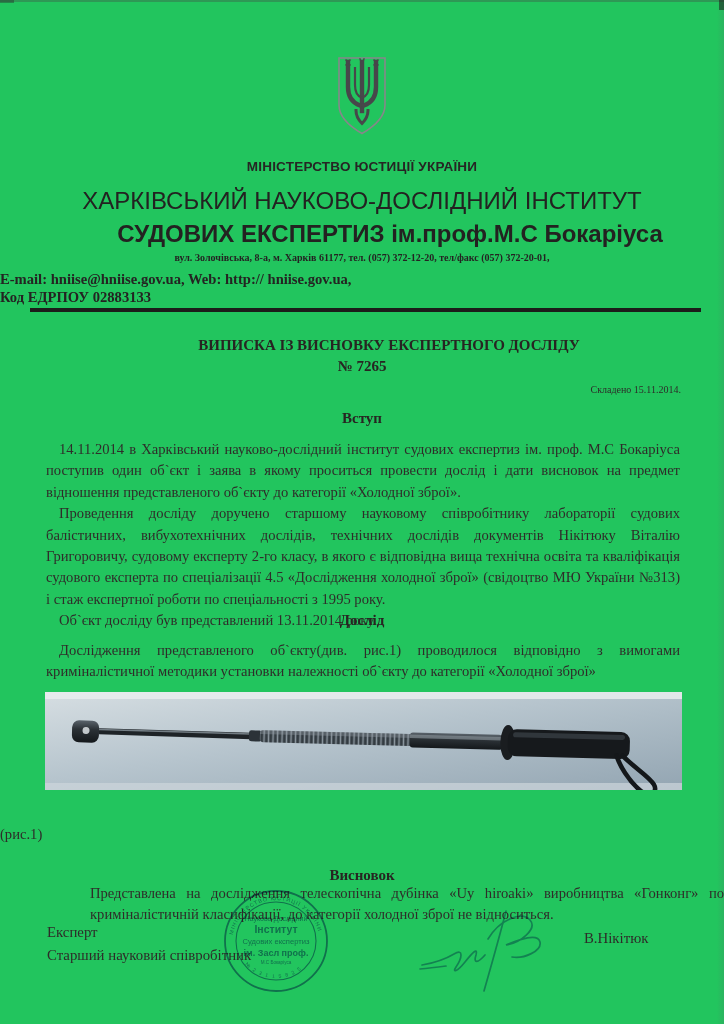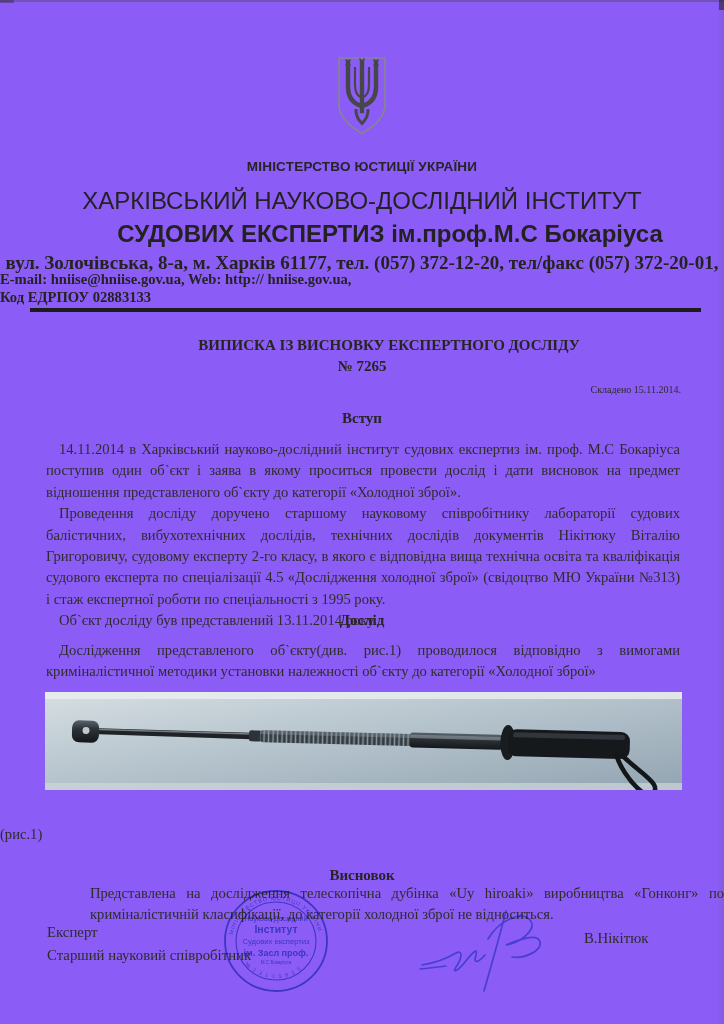--- a/index.html
+++ b/index.html
@@ -1,37 +1,37 @@
 <!DOCTYPE html>
 <html lang="uk"><head>
 <meta charset="utf-8">
 <style>
   html,body{margin:0;padding:0;}
   body{width:724px;height:1024px;position:relative;background:#e9e9e7;
        font-family:"Liberation Serif", serif;}
-  .page{position:absolute;inset:0;background:#8b5cf6;overflow:hidden;color:#2e2c29;}
+  .page{position:absolute;inset:0;background:#22c55e;overflow:hidden;color:#2e2c29;}
 
   
   .edge-top{position:absolute;top:0;left:0;width:100%;height:2px;background:rgba(70,70,68,.35);}
   .edge-right{position:absolute;top:0;right:0;width:7px;height:100%;
               background:linear-gradient(to left, rgba(90,95,100,.18), rgba(0,0,0,0));}
   .corner-mark{position:absolute;top:0;right:0;width:5px;height:10px;background:rgba(30,30,30,.55);}
   .corner-mark-left{position:absolute;top:0;left:0;width:14px;height:3px;background:rgba(40,40,40,.4);}
 
   
   .emblem{position:absolute;top:53px;left:50%;transform:translateX(-50%);}
   .ministry{position:absolute;top:159px;left:0;width:100%;text-align:center;
             font-family:"Liberation Sans", sans-serif;font-weight:bold;font-size:13.5px;
             letter-spacing:.2px;color:#262524;}
   .inst1{position:absolute;top:187px;left:0;width:100%;text-align:center;
          font-family:"Liberation Sans", sans-serif;font-weight:normal;font-size:24px;color:#232221;}
   .inst2{position:absolute;top:220px;left:0;width:100%;text-align:center;
          font-family:"Liberation Sans", sans-serif;font-weight:bold;font-size:24px;color:#232221;padding-left:28px;}
   .addr1{position:absolute;top:252px;left:0;width:100%;text-align:center;
-         font-weight:bold;font-size:19px;color:#242322;}
+         font-weight:bold;font-size:10px;color:#242322;}
   .addr2{position:absolute;top:271px;left:0;width:100%;text-align:left;
          font-weight:bold;font-size:14.6px;color:#242322;}
   .addr3{position:absolute;top:289px;left:0;width:100%;text-align:left;
          font-weight:bold;font-size:14.6px;color:#242322;}
   .rule{position:absolute;top:308px;left:30px;width:671px;height:4px;background:#1c1c1a;}
 
   
   .doc-title{position:absolute;top:337px;left:0;width:100%;text-align:center;
              font-weight:bold;font-size:15px;color:#272522;margin-left:27px;}
   .doc-number{position:absolute;top:358px;left:0;width:100%;text-align:center;

